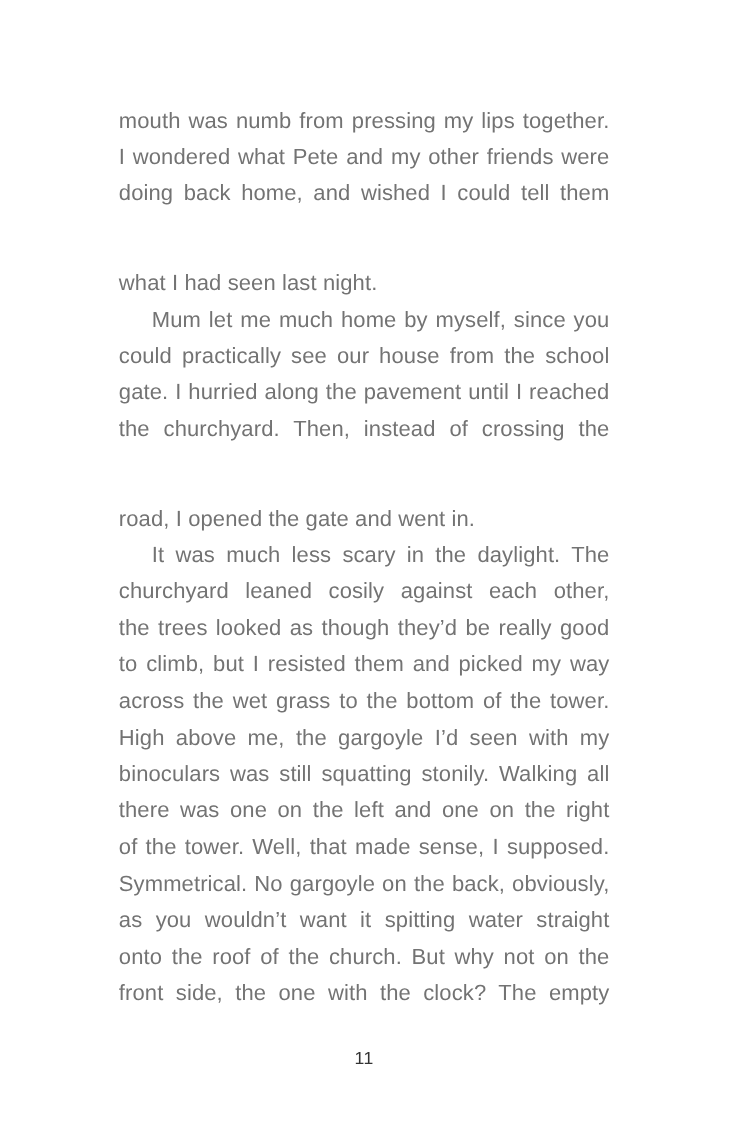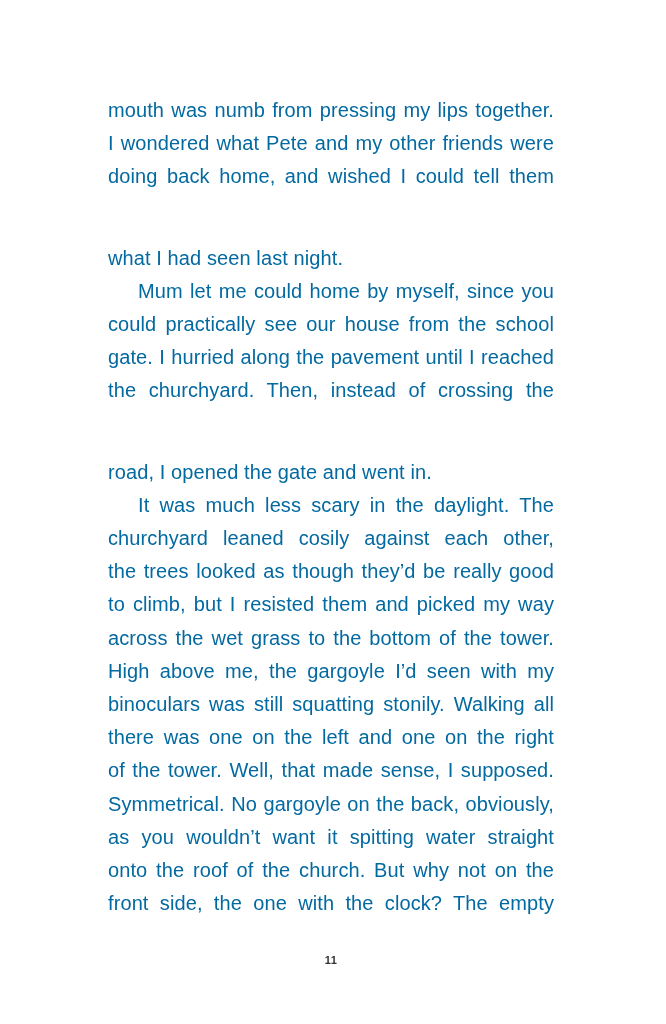--- a/index.html
+++ b/index.html
@@ -20,21 +20,21 @@
     background: #ffffff;
   }
   .text-block {
     position: absolute;
     left: 108px;
     top: 94px;
     width: 446px;
     font-size: 20px;
     line-height: 33.2px;
     font-weight: 300;
-    color: #0369a1;
+    color: #737373;
     letter-spacing: 0.1px;
   }
   .paragraph {
     margin: 0;
     padding: 0;
   }
   .line {
     text-align: justify;
     text-align-last: justify;
     white-space: normal;
@@ -45,39 +45,39 @@
   }
   .line.indent {
     text-indent: 30px;
   }
   .page-number {
     position: absolute;
     left: 108px;
     top: 954px;
     width: 446px;
     text-align: center;
-    font-size: 11px;
-    font-weight: 700;
+    font-size: 16px;
+    font-weight: 400;
     color: #333333;
     letter-spacing: 0.5px;
   }
 </style>
 </head>
 <body>
 
 <div class="page">
   <div class="text-block">
       <div class="paragraph">
         <div class="line">mouth was numb from pressing my lips together.</div>
         <div class="line">I wondered what Pete and my other friends were</div>
         <div class="line">doing back home, and wished I could tell them</div>
         <div class="line para-end">what I had seen last night.</div>
       </div>
       <div class="paragraph">
-        <div class="line indent">Mum let me could home by myself, since you</div>
+        <div class="line indent">Mum let me much home by myself, since you</div>
         <div class="line">could practically see our house from the school</div>
         <div class="line">gate. I hurried along the pavement until I reached</div>
         <div class="line">the churchyard. Then, instead of crossing the</div>
         <div class="line para-end">road, I opened the gate and went in.</div>
       </div>
       <div class="paragraph">
         <div class="line indent">It was much less scary in the daylight. The</div>
         <div class="line">churchyard leaned cosily against each other,</div>
         <div class="line">the trees looked as though they’d be really good</div>
         <div class="line">to climb, but I resisted them and picked my way</div>

